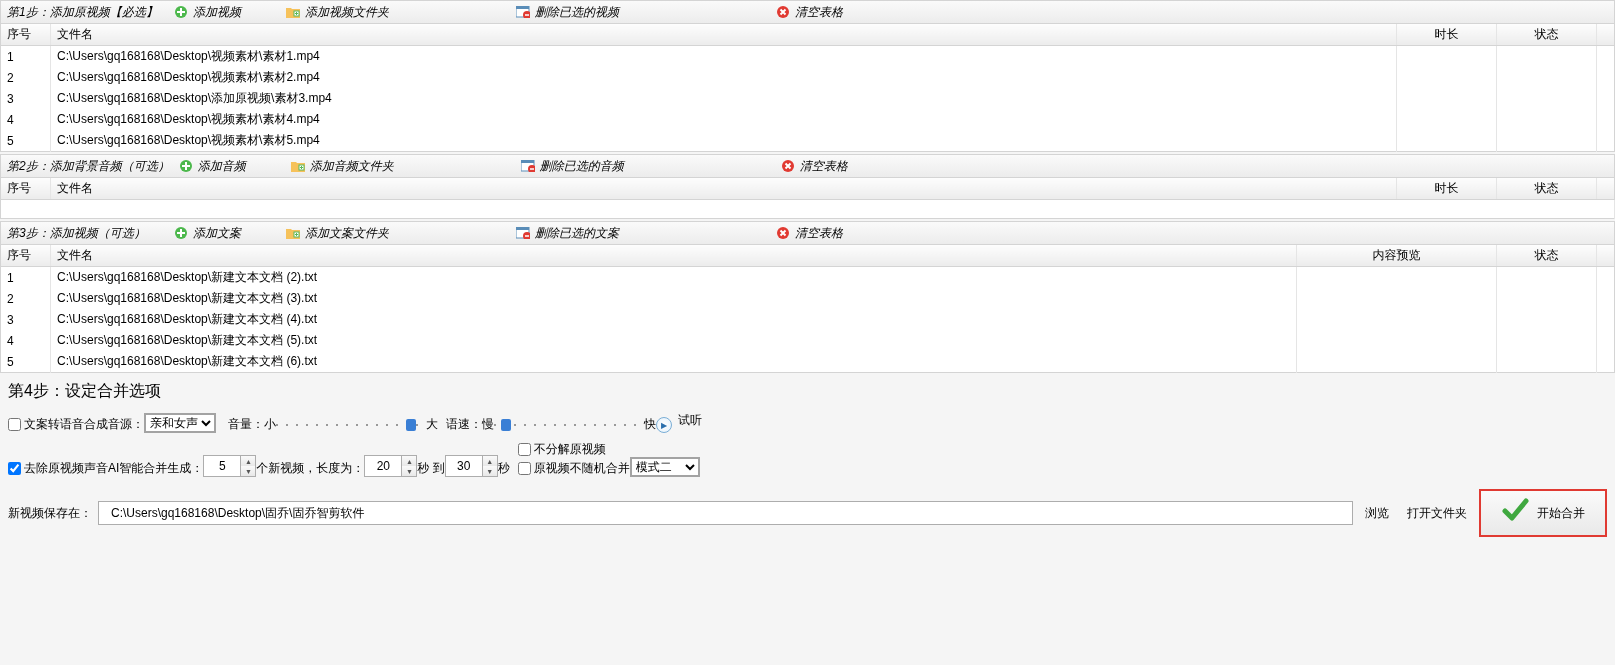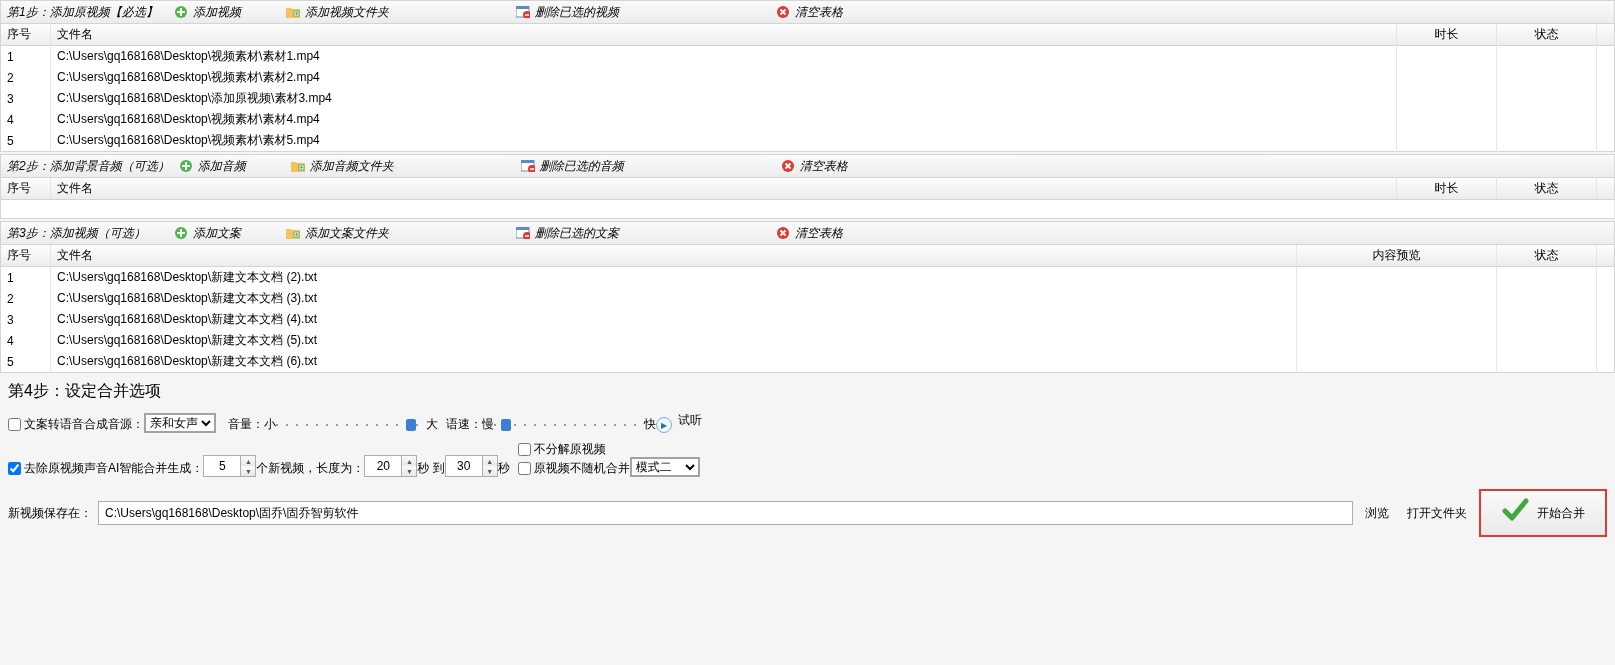--- a/index.html
+++ b/index.html
@@ -146,21 +146,21 @@
     .bottom-bar {
       display: flex;
       align-items: center;
       padding: 6px 8px 10px 8px;
       gap: 6px;
     }
     .path-input {
       flex: 1;
       height: 24px;
       border: 1px solid #adadad;
-      padding: 0 6px;
+      padding: 0 12px;
       font-size: 12px;
       background: #fff;
     }
     .txtbtn { padding: 4px 6px; cursor: pointer; white-space: nowrap;}
     .start-btn {
       display: flex;
       align-items: center;
       gap: 8px;
       padding: 6px 20px;
       border: 2px solid #e03a32;

